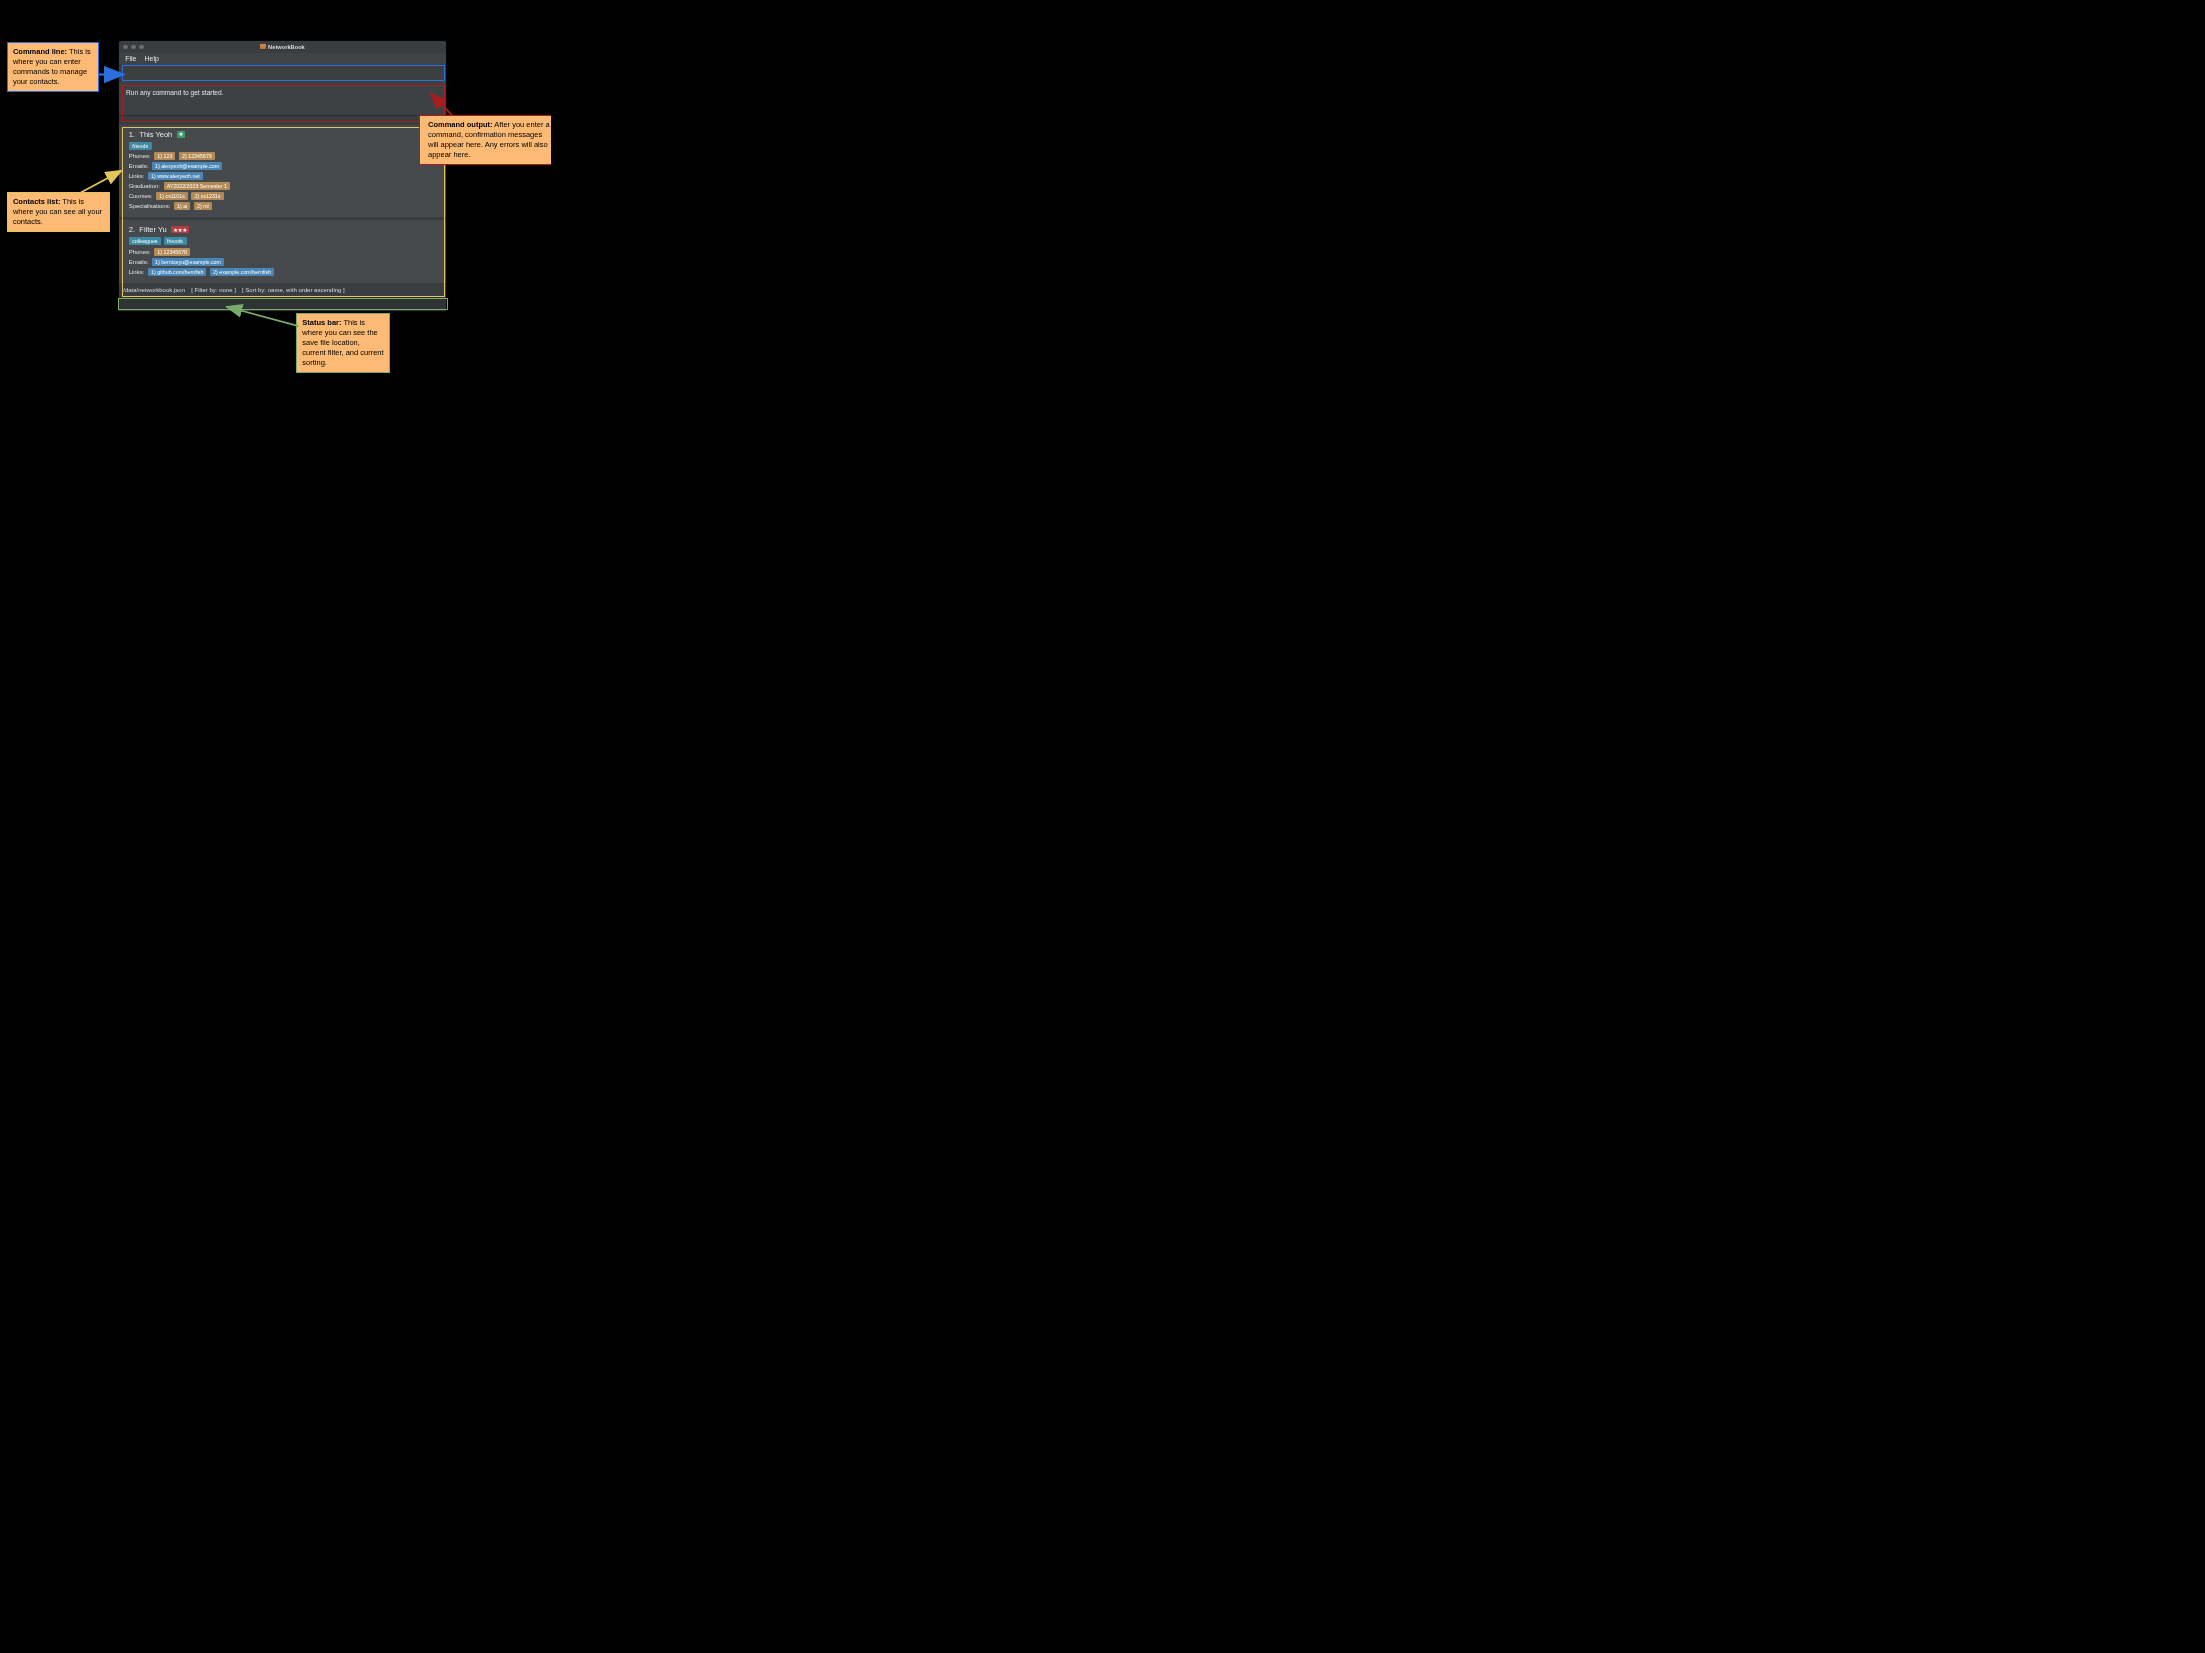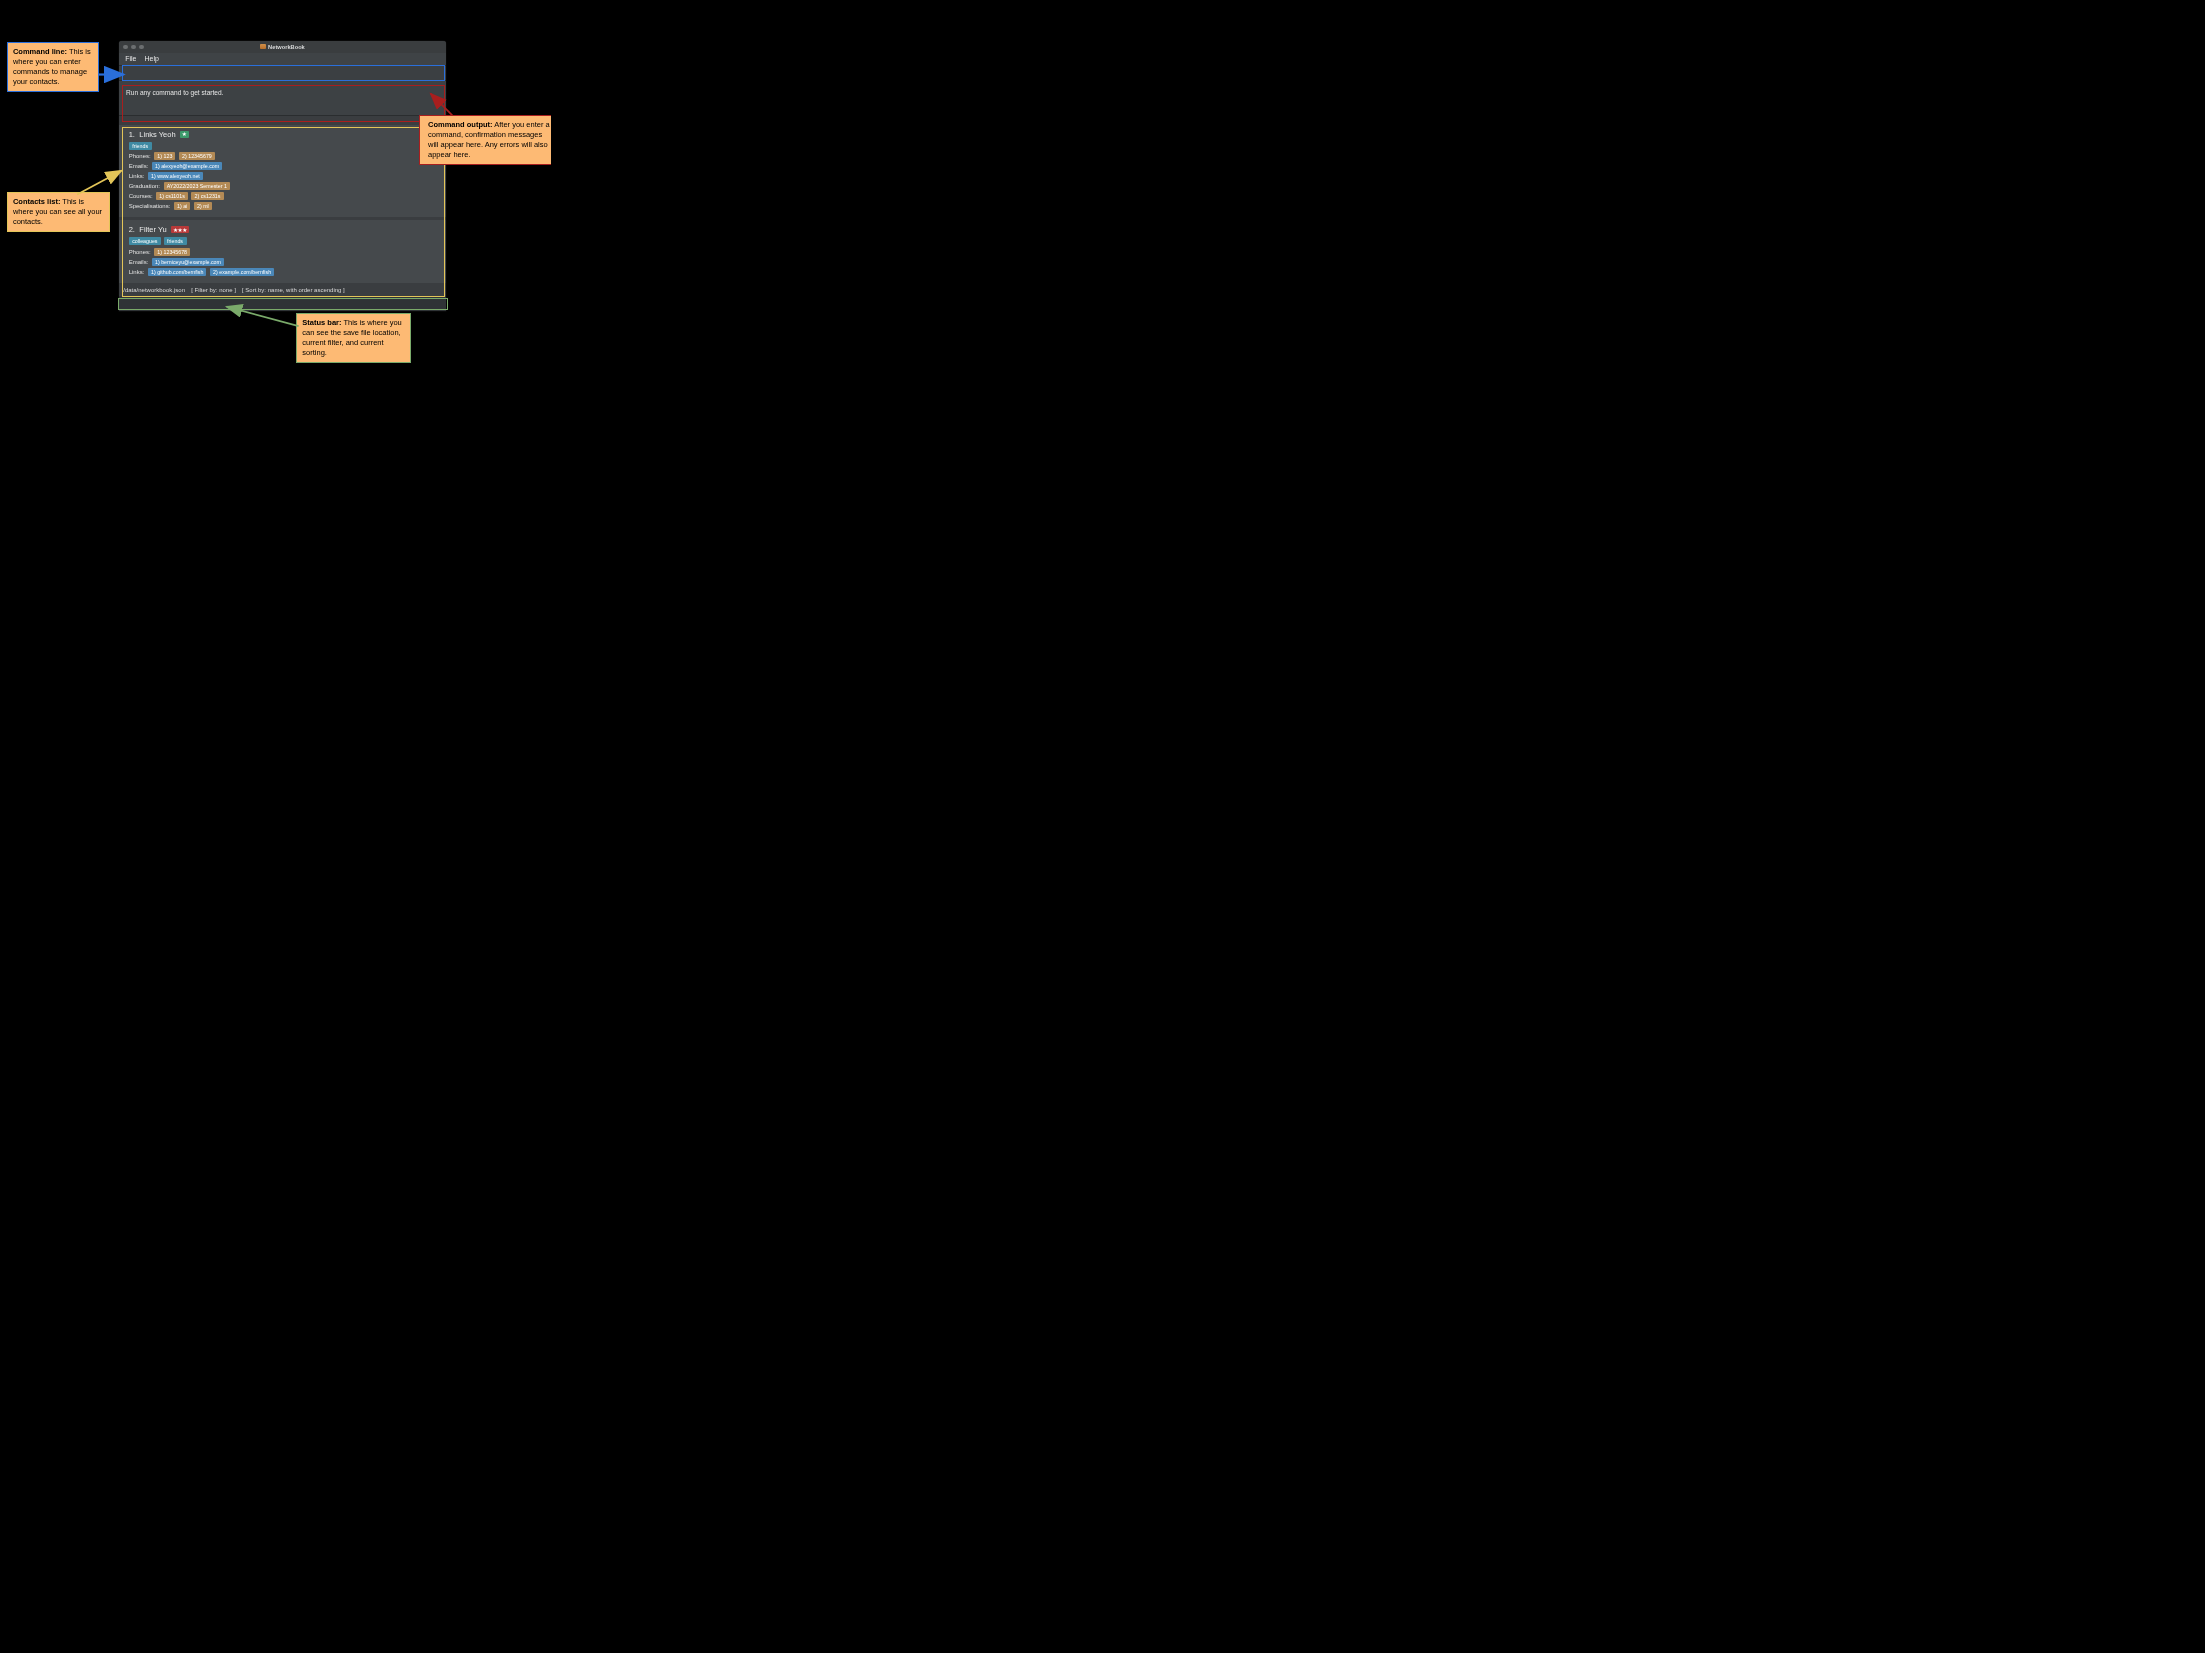--- a/index.html
+++ b/index.html
@@ -168,21 +168,21 @@
     background: #fdba74;
     padding: 4.4px 5.3px;
     font-size: 7.5px;
     line-height: 1.32;
     color: #000;
   }
   .callout .ct { font-weight: 700; }
   .co-cmdline   { left: 6.6px;  top: 42px;  width: 92px; border: 1.3px solid #2a6fdb; }
   .co-contacts  { left: 6.6px;  top: 192px; width: 103px; border: 1.3px solid #e3c558; }
   .co-output    { left: 419px; top: 115px; width: 139px; border: 1.3px solid #a81e1e; padding-left: 8px; }
-  .co-status    { left: 296px; top: 313px; width: 115px; border: 1.3px solid #7aaa6a; }
+  .co-status    { left: 296px; top: 313px; width: 94px; border: 1.3px solid #7aaa6a; }
   
   .hl {
     position: absolute;
     pointer-events: none;
   }
   .hl-blue   { border: 0.9px solid #2a6fdb; left: 122px; top: 65px; width: 323px; height: 16px; }
   .hl-red    { border: 0.9px solid #a81e1e; left: 122px; top: 85px; width: 323px; height: 37px; }
   .hl-yellow { border: 0.9px solid #e3c558; left: 122px; top: 127px; width: 323px; height: 170px; }
   .hl-green  { border: 0.9px solid #7aaa6a; left: 118px; top: 298px; width: 330px; height: 11.5px; }
   
@@ -216,21 +216,21 @@
 
   <div class="cmd-output">
     <span>Run any command to get started.</span>
   </div>
 
   <div class="contacts-area">
 
     <div class="contact-card">
       <div class="contact-header">
         <span>1.</span>
-        <span>Links Yeoh</span>
+        <span>This Yeoh</span>
         <span class="star-badge-single">★</span>
       </div>
       <div class="tag-row">
         <span class="tag-cyan">friends</span>
       </div>
       <div class="field-row">
         <span>Phones:</span>
         <span class="chip-brown">1) 123</span>
         <span class="chip-brown">2) 12345679</span>
       </div>

